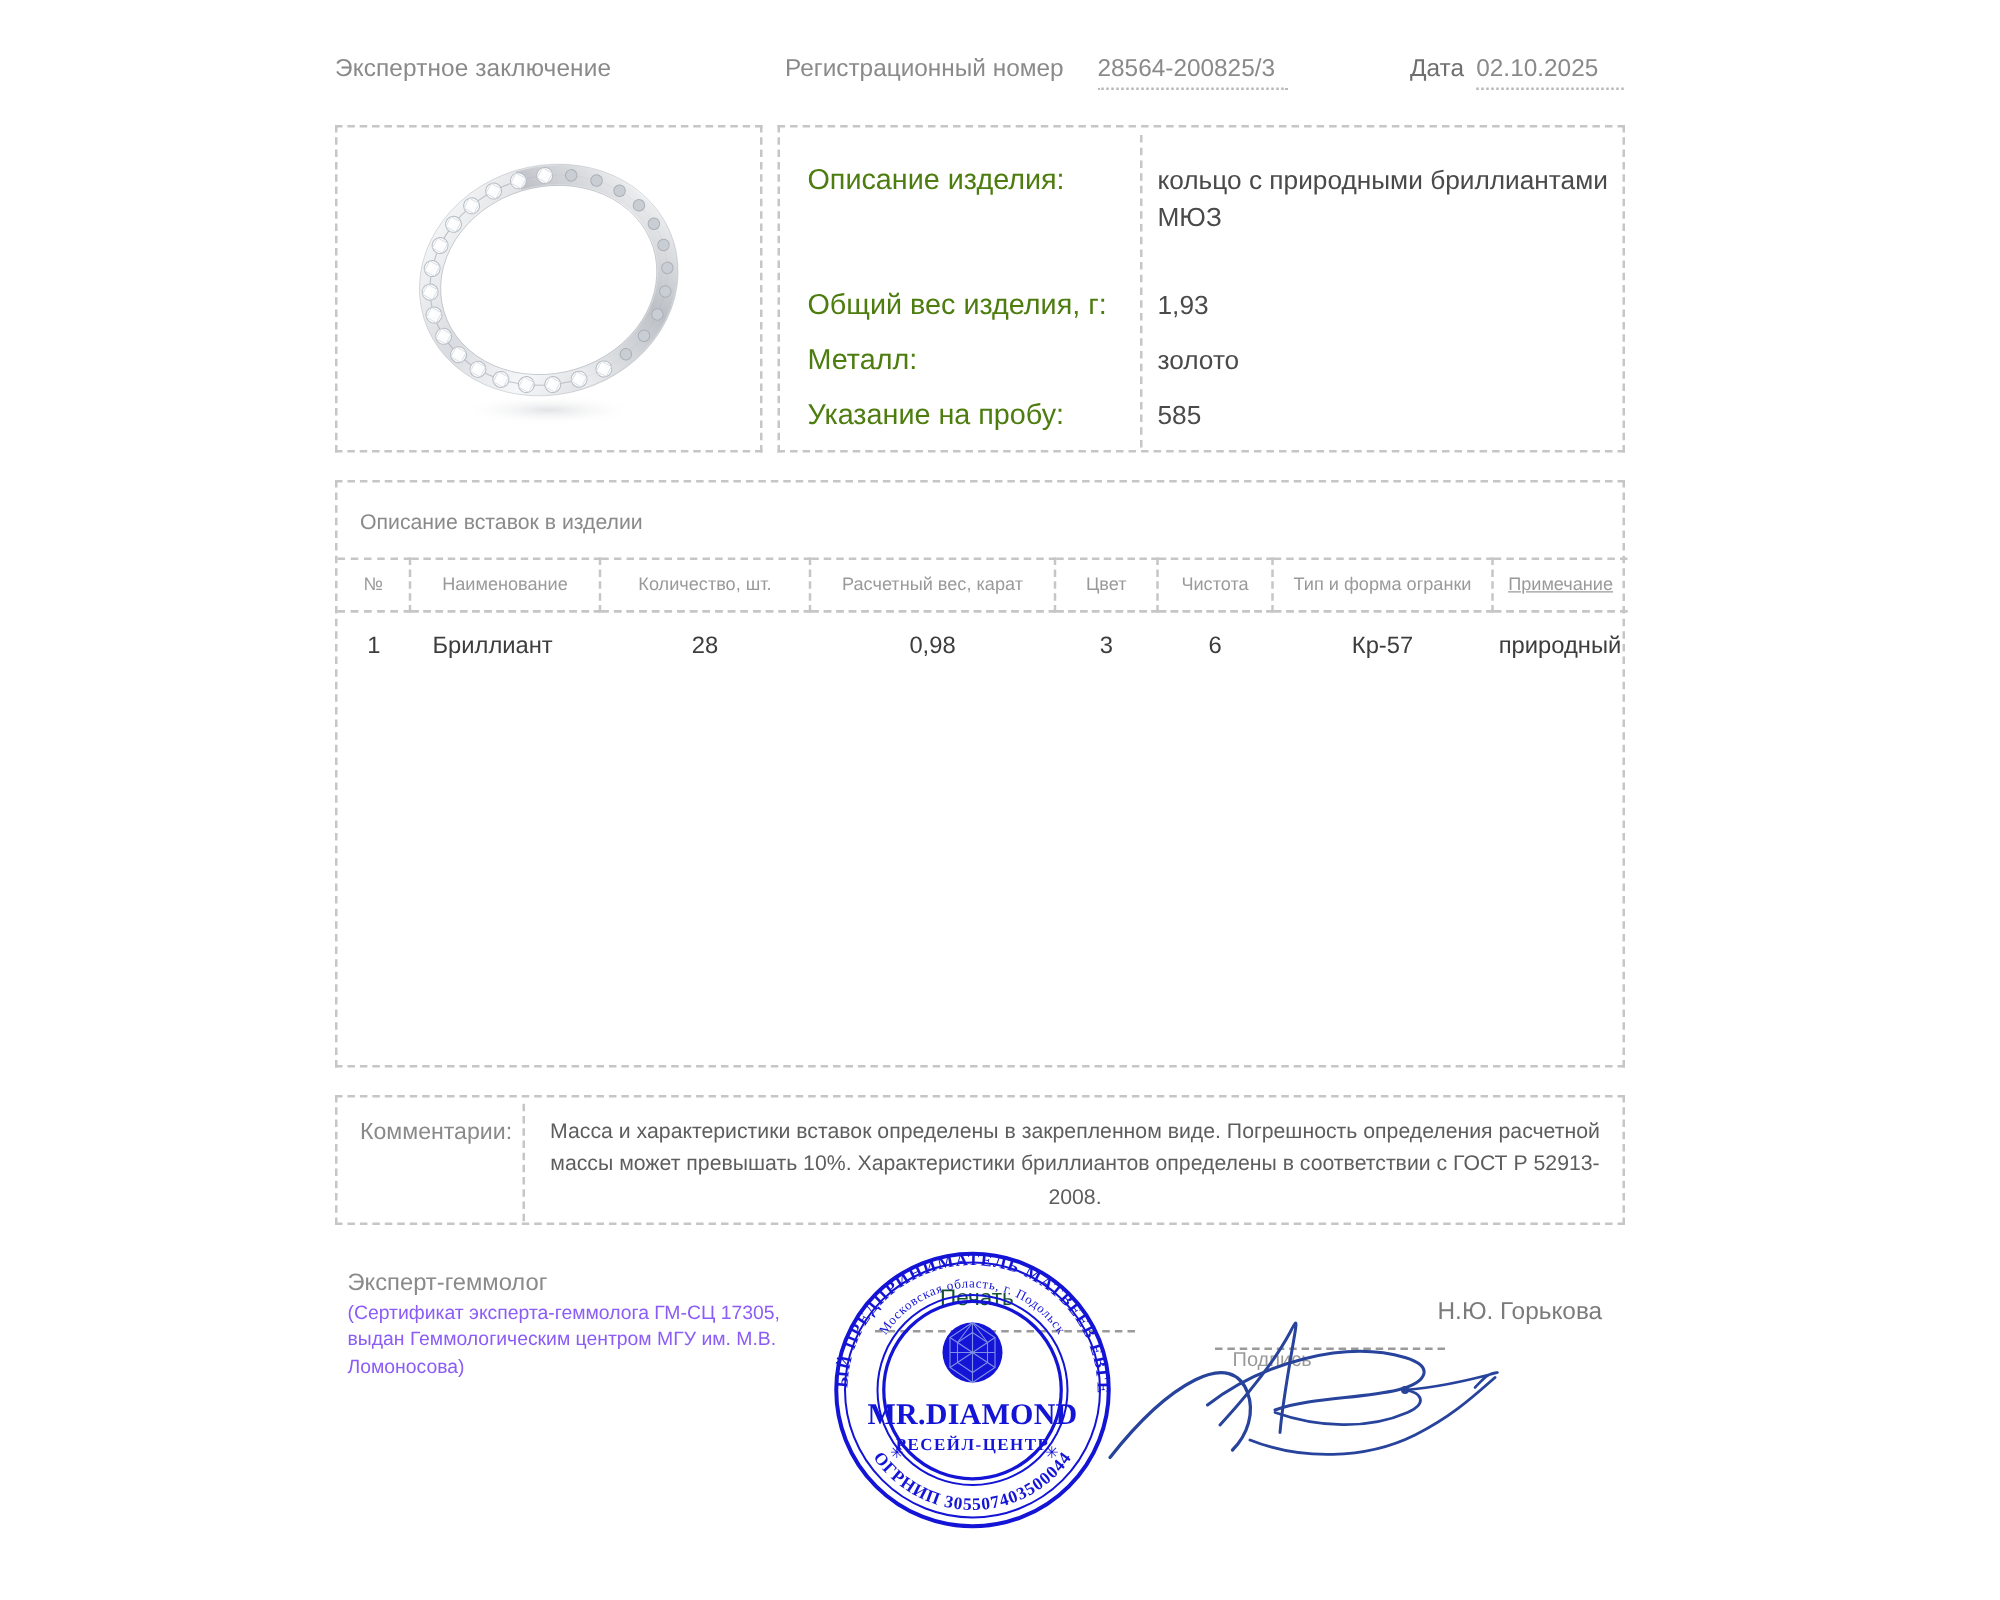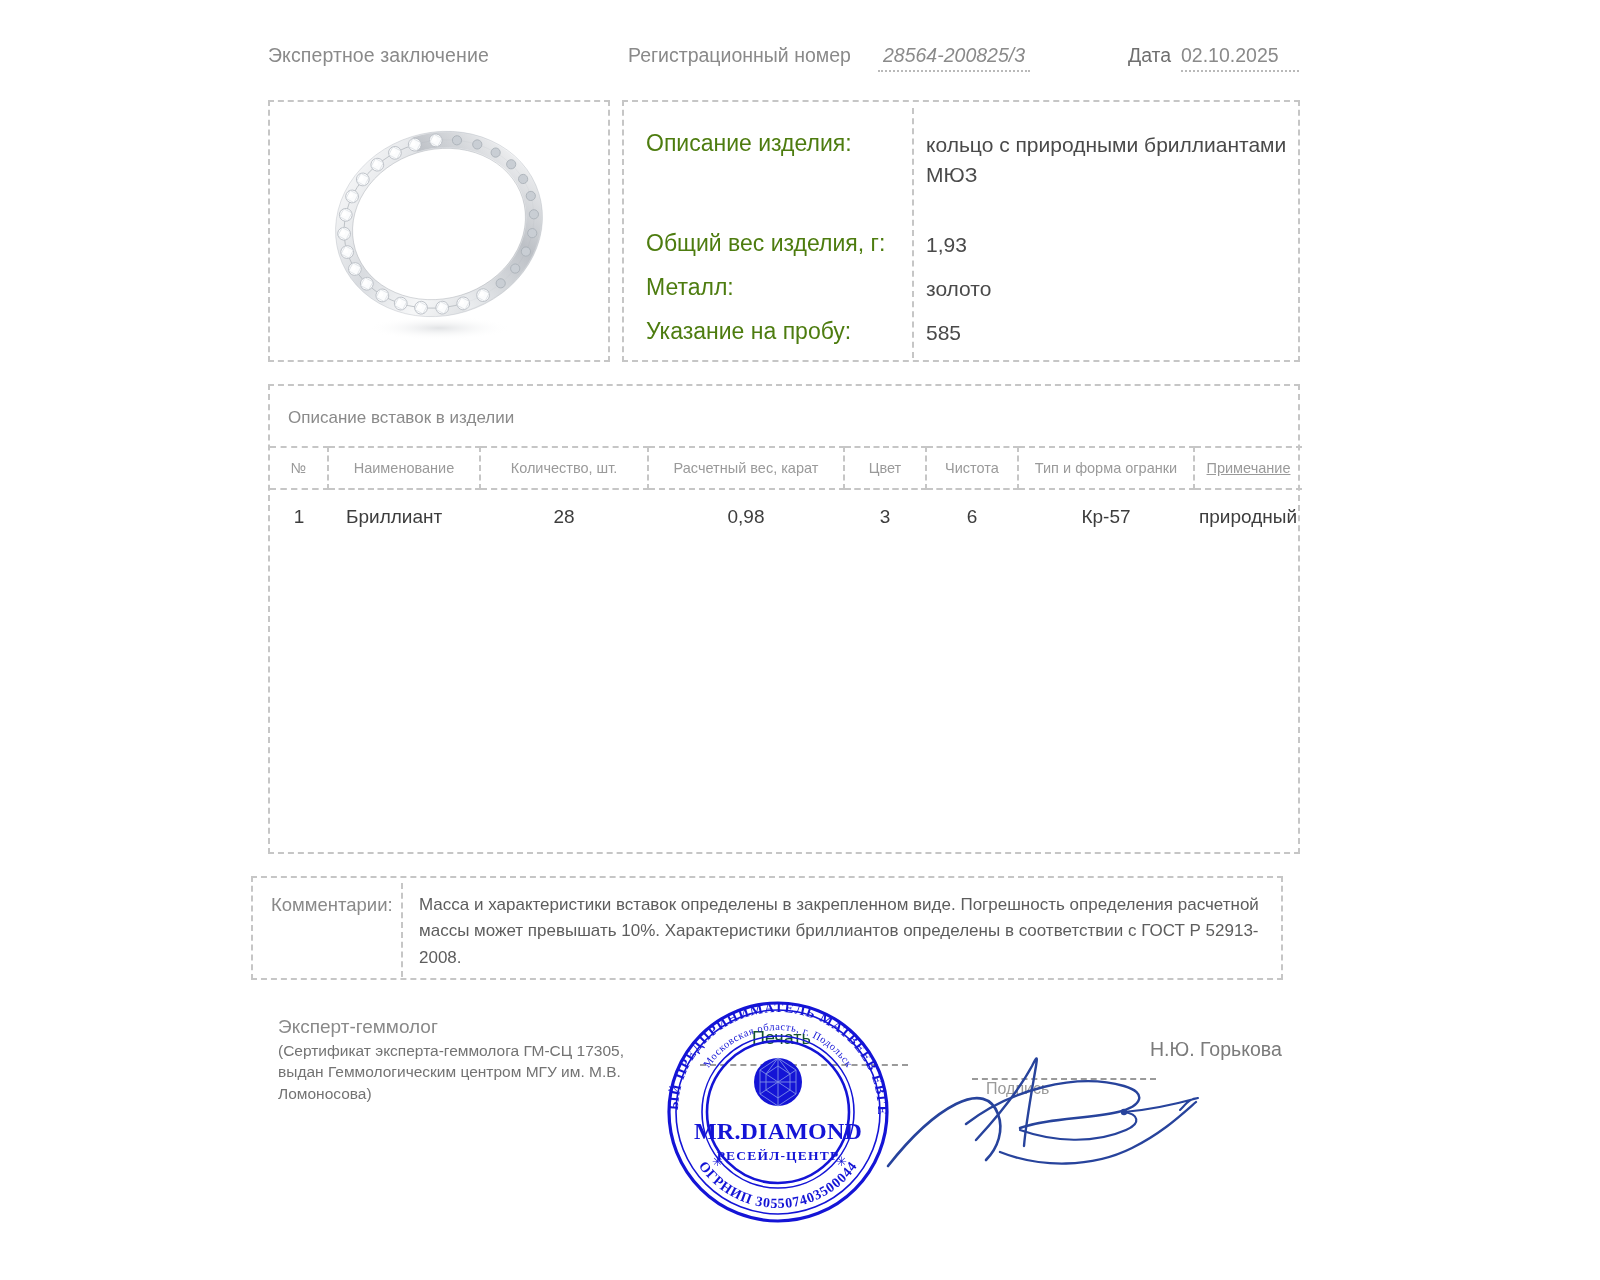--- a/index.html
+++ b/index.html
@@ -28,22 +28,21 @@
   }
   .hdr-reglabel {
     position: absolute; left: 360px; top: 4px;
     font-size: 19.5px; color: #8a8a8a;
   }
   .hdr-regvalue {
     position: absolute; left: 610px; top: 4px;
     min-width: 152px; padding-bottom: 3px;
     font-size: 19.5px; color: #8a8a8a;
     border-bottom: 2px dotted #b9b9b9;
-    text-align: center;
-    font-style: italic;
+    text-align: left;
   }
   .hdr-datelabel {
     position: absolute; left: 860px; top: 4px;
     font-size: 19.5px; color: #6f6f6f; font-weight: normal;
   }
   .hdr-datevalue {
     position: absolute; left: 913px; top: 4px;
     min-width: 118px; padding-bottom: 3px;
     font-size: 19.5px; color: #8a8a8a;
     border-bottom: 2px dotted #b9b9b9;
@@ -119,23 +118,24 @@
 
   .statement {
     position: absolute; left: 18px; top: 408px;
     width: 996px;
     font-size: 18.5px; font-weight: bold; color: #5b5b5b;
     line-height: 1.45;
   }
 
   
   .comments-box {
-    position: absolute; left: 251px; top: 876px;
+    position: absolute; left: 268px; top: 876px;
     width: 1032px; height: 104px;
     border: 2px dashed #c6c6c6;
+    text-align: center;
   }
   .comments-divider {
     position: absolute; left: 148px; top: 5px;
     width: 0; height: 94px;
     border-left: 2px dashed #c6c6c6;
   }
   .comments-label {
     position: absolute; left: 18px; top: 16px;
     font-size: 18.5px; color: #8a8a8a; white-space: nowrap;
   }
@@ -146,21 +146,21 @@
   }
 
   
   .expert-title {
     position: absolute; left: 278px; top: 1016px;
     font-size: 19px; color: #8a8a8a;
   }
   .expert-sub {
     position: absolute; left: 278px; top: 1040px;
     width: 370px;
-    font-size: 15.5px; color: #737373; line-height: 1.38;
+    font-size: 15.5px; color: #8b5cf6; line-height: 1.38;
   }
 
   .seal-line {
     position: absolute; left: 700px; top: 1064px;
     width: 208px; height: 0;
     border-top: 2px dashed #9a9a9a;
   }
   .seal-caption {
     position: absolute; left: 752px; top: 1028px;
     font-size: 18px; color: #14532d;

